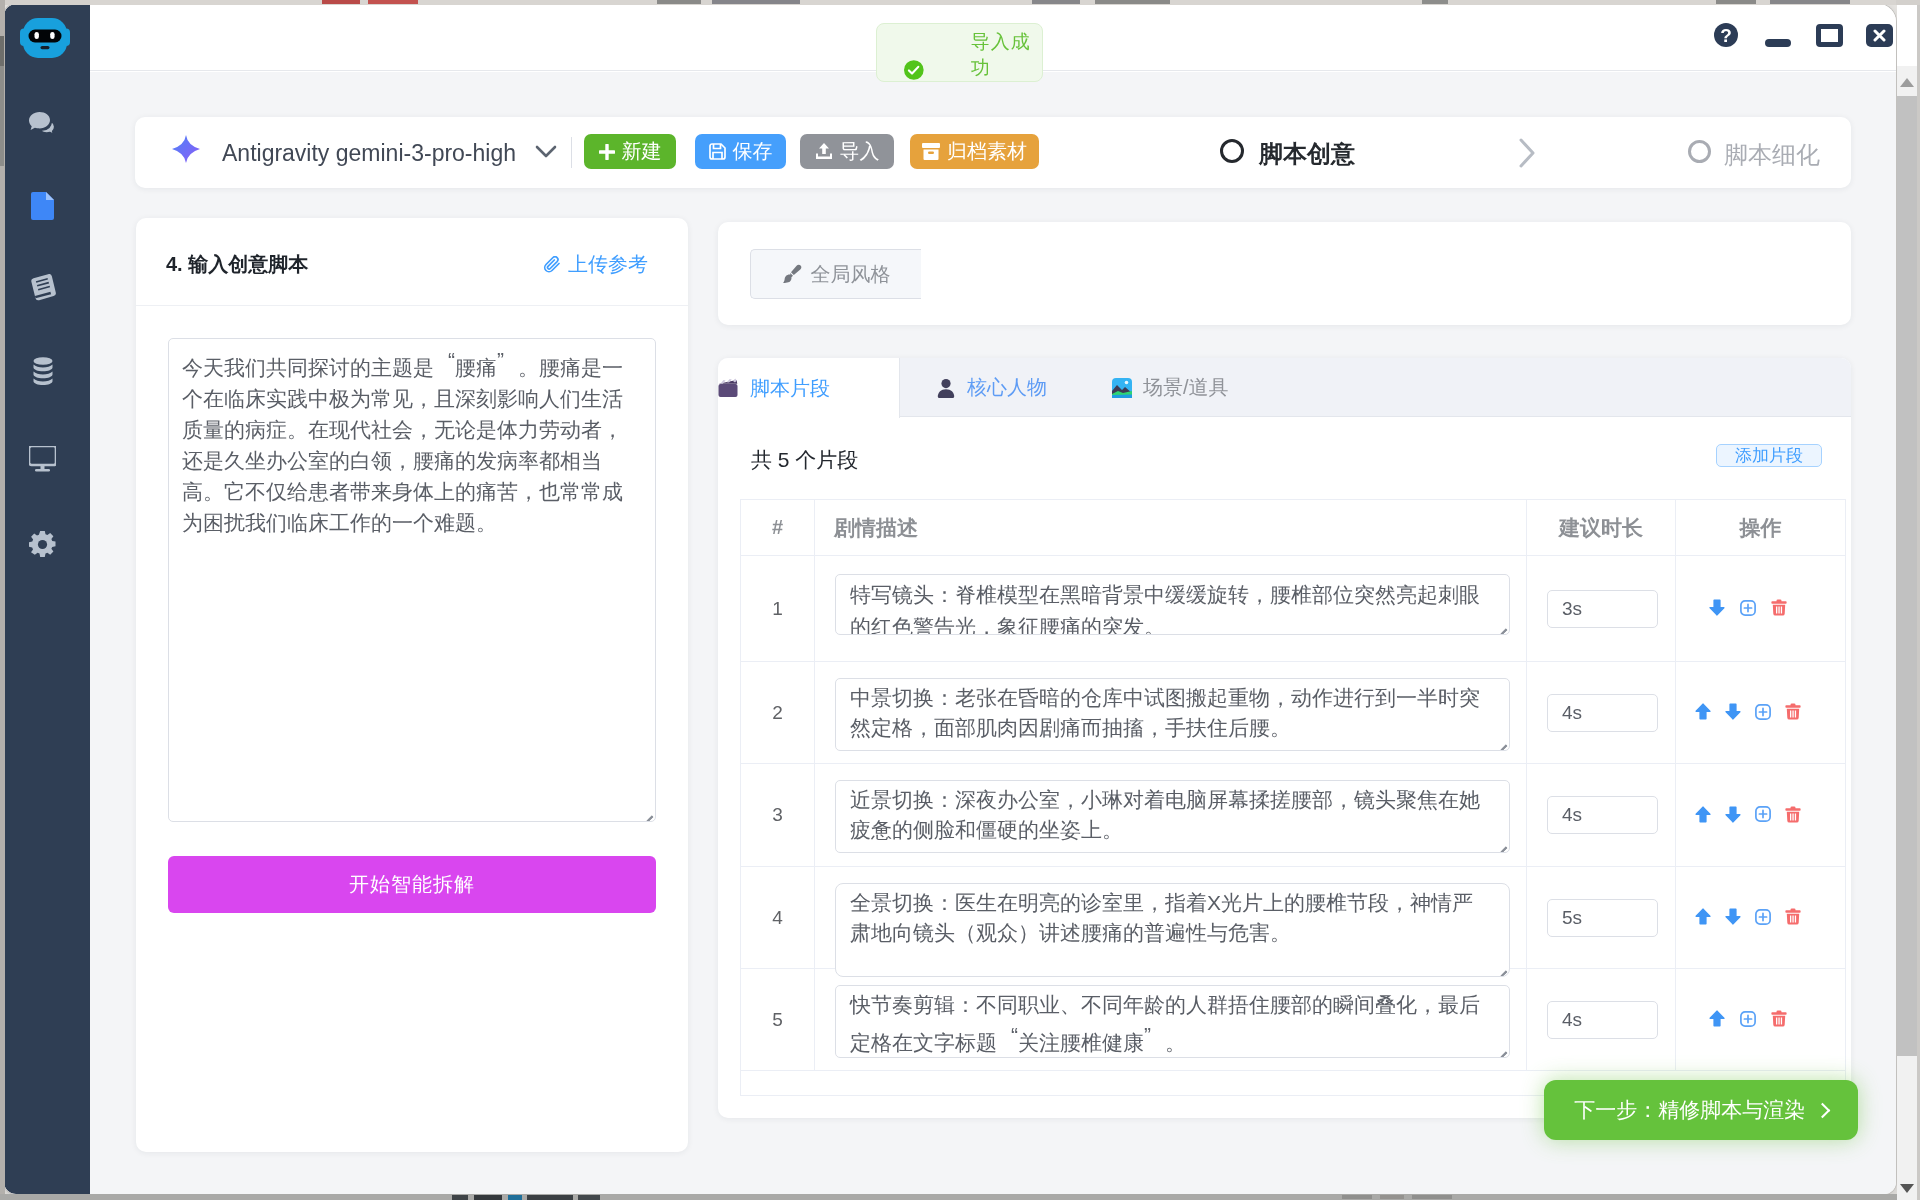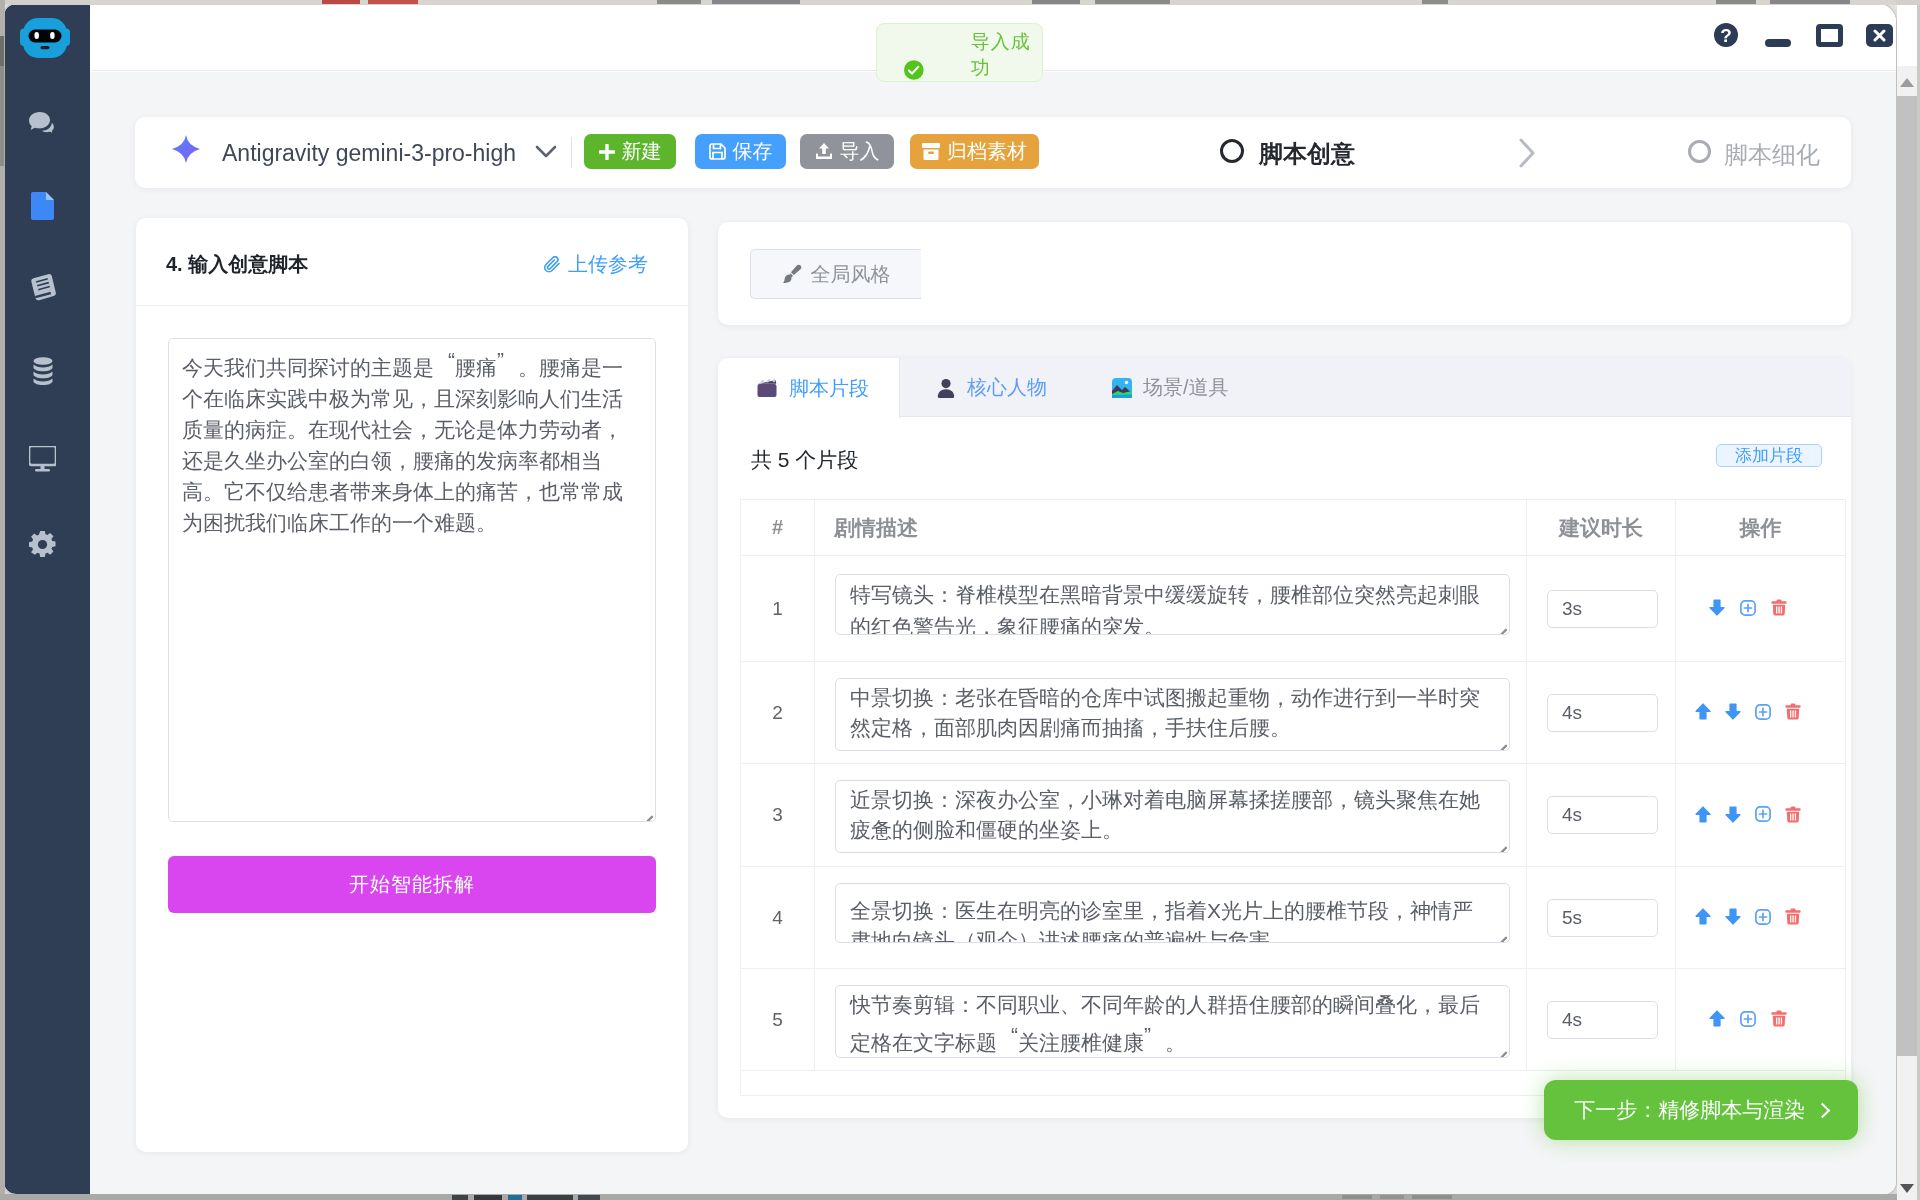--- a/index.html
+++ b/index.html
@@ -41,21 +41,21 @@
 .fauxta{position:absolute;background:#fff;border:1px solid #dcdfe6;border-radius:5px;color:#5a5e66;overflow:hidden;}
 .rsz{position:absolute;right:2px;bottom:2px;width:11px;height:11px;}
 .rsz:before{content:"";position:absolute;right:0px;bottom:2px;width:12px;height:1.6px;background:#8a8f98;transform:rotate(-45deg);transform-origin:right bottom;}
 .rsz:after{content:"";position:absolute;right:0px;bottom:2px;width:7px;height:1.6px;background:#8a8f98;transform:rotate(-45deg);transform-origin:right bottom;}
 #startbtn{position:absolute;left:32px;top:638px;width:488px;height:57px;background:#d946ef;border-radius:6px;color:#fff;font-size:20px;display:flex;align-items:center;justify-content:center;letter-spacing:1px;}
 
 #stylecard{left:714px;top:218px;width:1133px;height:103px;}
 
 #tabscard{left:714px;top:354px;width:1133px;height:760px;border-radius:10px;overflow:hidden;}
 #tabhdr{position:absolute;left:0;top:0;width:100%;height:59px;background:#f0f2f7;border-bottom:1px solid #e3e6ec;}
-#tab1{position:absolute;left:0;top:0;width:182px;height:60px;background:#fff;border-right:1px solid #e3e6ec;display:flex;align-items:center;padding-left:39px;gap:11px;color:#409eff;font-size:20px;}
+#tab1{position:absolute;left:0;top:0;width:182px;height:60px;background:#fff;border-right:1px solid #e3e6ec;display:flex;align-items:center;gap:11px;color:#409eff;font-size:20px;}
 .tabx{position:absolute;top:0;height:59px;display:flex;align-items:center;gap:11px;font-size:20px;}
 
 #tbl{position:absolute;left:22px;top:141px;width:1106px;border:1px solid #ebeef5;border-bottom:none;}
 .trow{position:relative;border-bottom:1px solid #ebeef5;width:100%;}
 .c1{position:absolute;left:0;top:0;bottom:0;width:74px;border-right:1px solid #ebeef5;display:flex;align-items:center;justify-content:center;color:#606266;font-size:19px;}
 .c2{position:absolute;left:74px;top:0;bottom:0;width:712px;border-right:1px solid #ebeef5;}
 .c3{position:absolute;left:786px;top:0;bottom:0;width:149px;border-right:1px solid #ebeef5;}
 .c4{position:absolute;left:935px;top:0;bottom:0;right:0;display:flex;align-items:center;justify-content:center;}
 .dur{position:absolute;left:20px;top:50%;margin-top:-19px;width:111px;height:38px;border:1px solid #dcdfe6;border-radius:5px;color:#5a5e66;font-size:19px;line-height:36px;padding-left:14px;background:#fff;}
 .ops{display:flex;align-items:center;margin-right:26px;position:relative;top:-1px;}
@@ -315,21 +315,21 @@
           <svg width="16" height="17" viewBox="0 0 16 17" fill="#f56c6c">
                 <path d="M5.5 2.2V1.8a1.3 1.3 0 0 1 1.3-1.3h2.4a1.3 1.3 0 0 1 1.3 1.3v.4h4.3a.8.8 0 0 1 .8.8v.9a.8.8 0 0 1-.8.8H1.2a.8.8 0 0 1-.8-.8V3a.8.8 0 0 1 .8-.8z"></path>
                 <path d="M1.8 5.8h12.4l-.5 8.9a2 2 0 0 1-2 1.9H4.3a2 2 0 0 1-2-1.9zM5 7.6v6.8h1.3V7.6zm2.4 0v6.8h1.3V7.6zm2.4 0v6.8h1.3V7.6z"></path>
               </svg>
         </div>
           </div>
       </div>
       <div class="trow" style="height:102px;">
         <div class="c1">4</div>
         <div class="c2">
-            <div class="fauxta" style="left:20px;top:16px;width:675px;height:60px;font-size:21px;line-height:30px;padding:12px 14px;white-space:nowrap;">全景切换：医生在明亮的诊室里，指着X光片上的腰椎节段，神情严<br>肃地向镜头（观众）讲述腰痛的普遍性与危害。<div class="rsz"></div></div>
+            <div class="fauxta" style="left:20px;top:16px;width:675px;height:94px;font-size:21px;line-height:30px;padding:4px 14px;white-space:nowrap;border-radius:8px;">全景切换：医生在明亮的诊室里，指着X光片上的腰椎节段，神情严<br>肃地向镜头（观众）讲述腰痛的普遍性与危害。<div class="rsz"></div></div>
           </div>
         <div class="c3">
             <div class="dur">5s</div>
           </div>
         <div class="c4">
             <div class="ops" style="gap:14px;">
           <svg width="16" height="17" viewBox="0 0 16 17">
                 <path d="M8 1.2L14.8 8.3H10.8V15.8H5.2V8.3H1.2z" fill="#3f95f5" stroke="#3f95f5" stroke-width="1.6" stroke-linejoin="round"></path>
               </svg>
           <svg width="16" height="17" viewBox="0 0 16 17">

